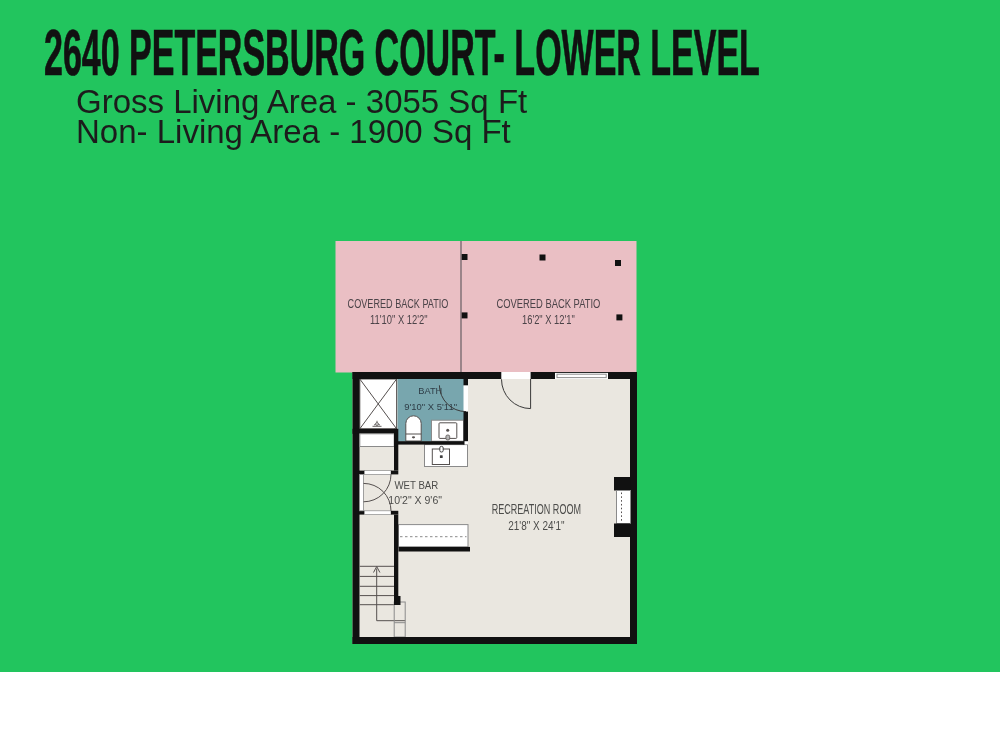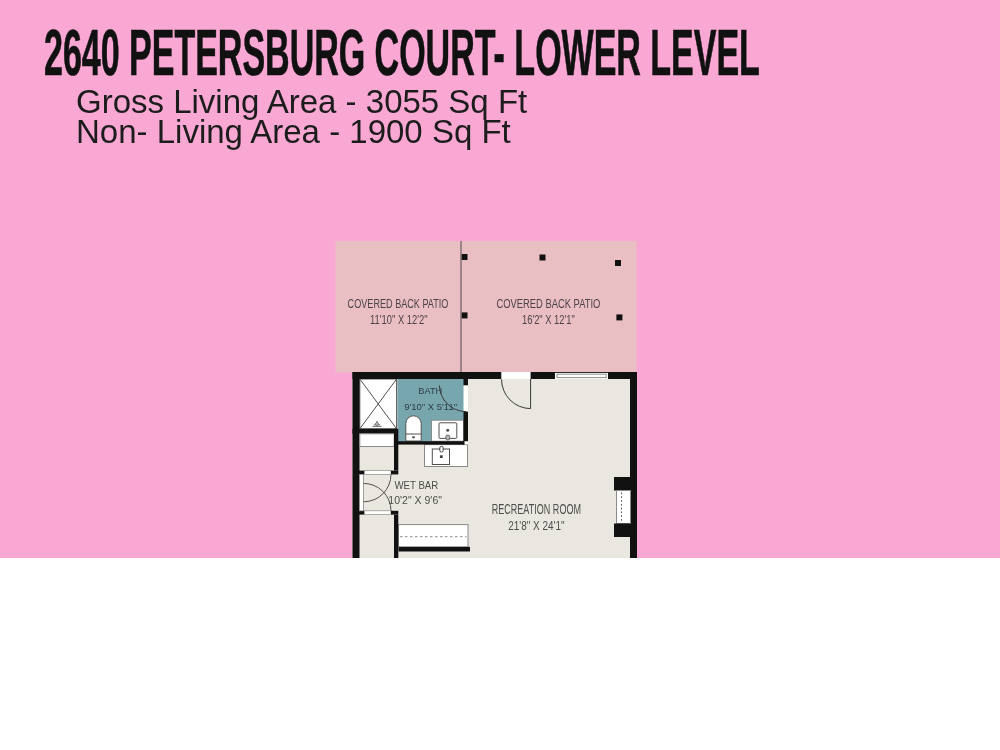--- a/index.html
+++ b/index.html
@@ -1,16 +1,16 @@
 <!DOCTYPE html>
 <html><head>
 <meta charset="utf-8">
 <style>
   html,body{margin:0;padding:0;background:#ffffff;}
-  #page{position:relative;width:1000px;height:558px;background:#f9a8d4;overflow:hidden;
+  #page{position:relative;width:1000px;height:672px;background:#22c55e;overflow:hidden;
         font-family:"Liberation Sans",sans-serif;}
   .h1{position:absolute;left:44px;top:15px;font-size:65px;font-weight:bold;color:#111111;
       white-space:nowrap;transform:scaleX(0.523);transform-origin:left top;letter-spacing:0px;-webkit-text-stroke:0.7px #111111;}
   .sub{position:absolute;left:48px;font-size:33px;color:#1c1c1c;white-space:nowrap;margin-left:28px;}
 </style>
 </head>
 <body>
 <div id="page">
 
   <div class="h1">2640 PETERSBURG COURT- LOWER LEVEL</div>

